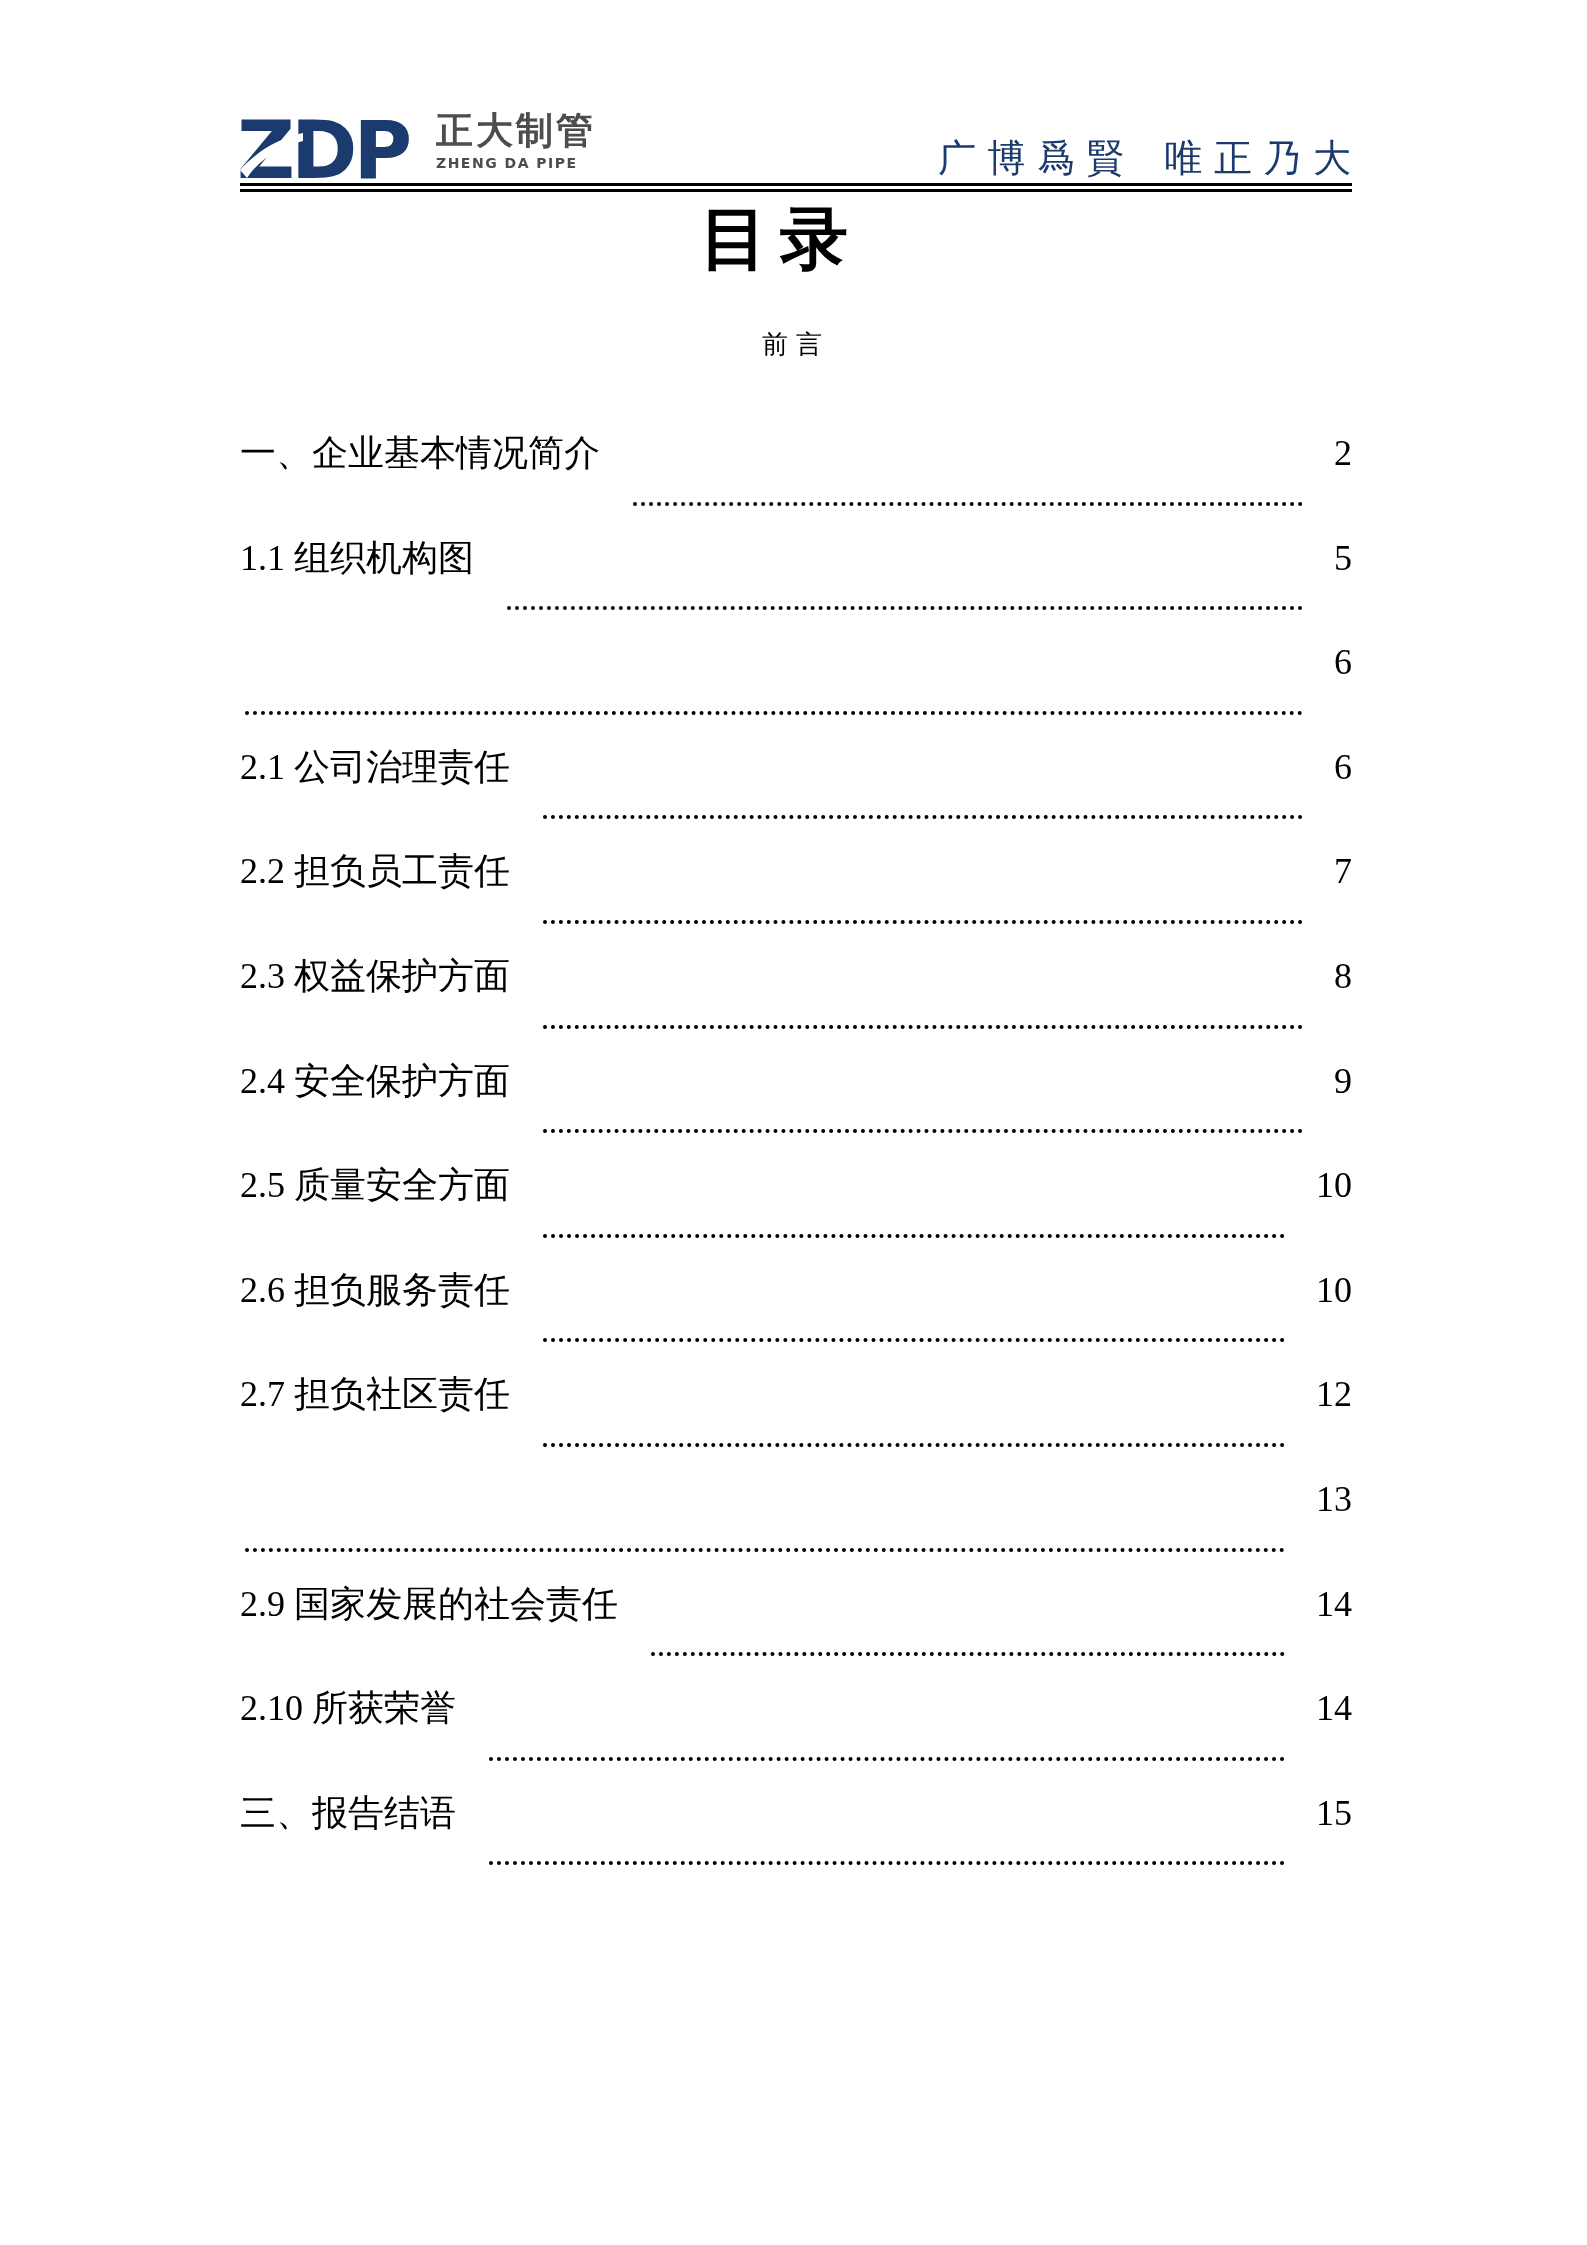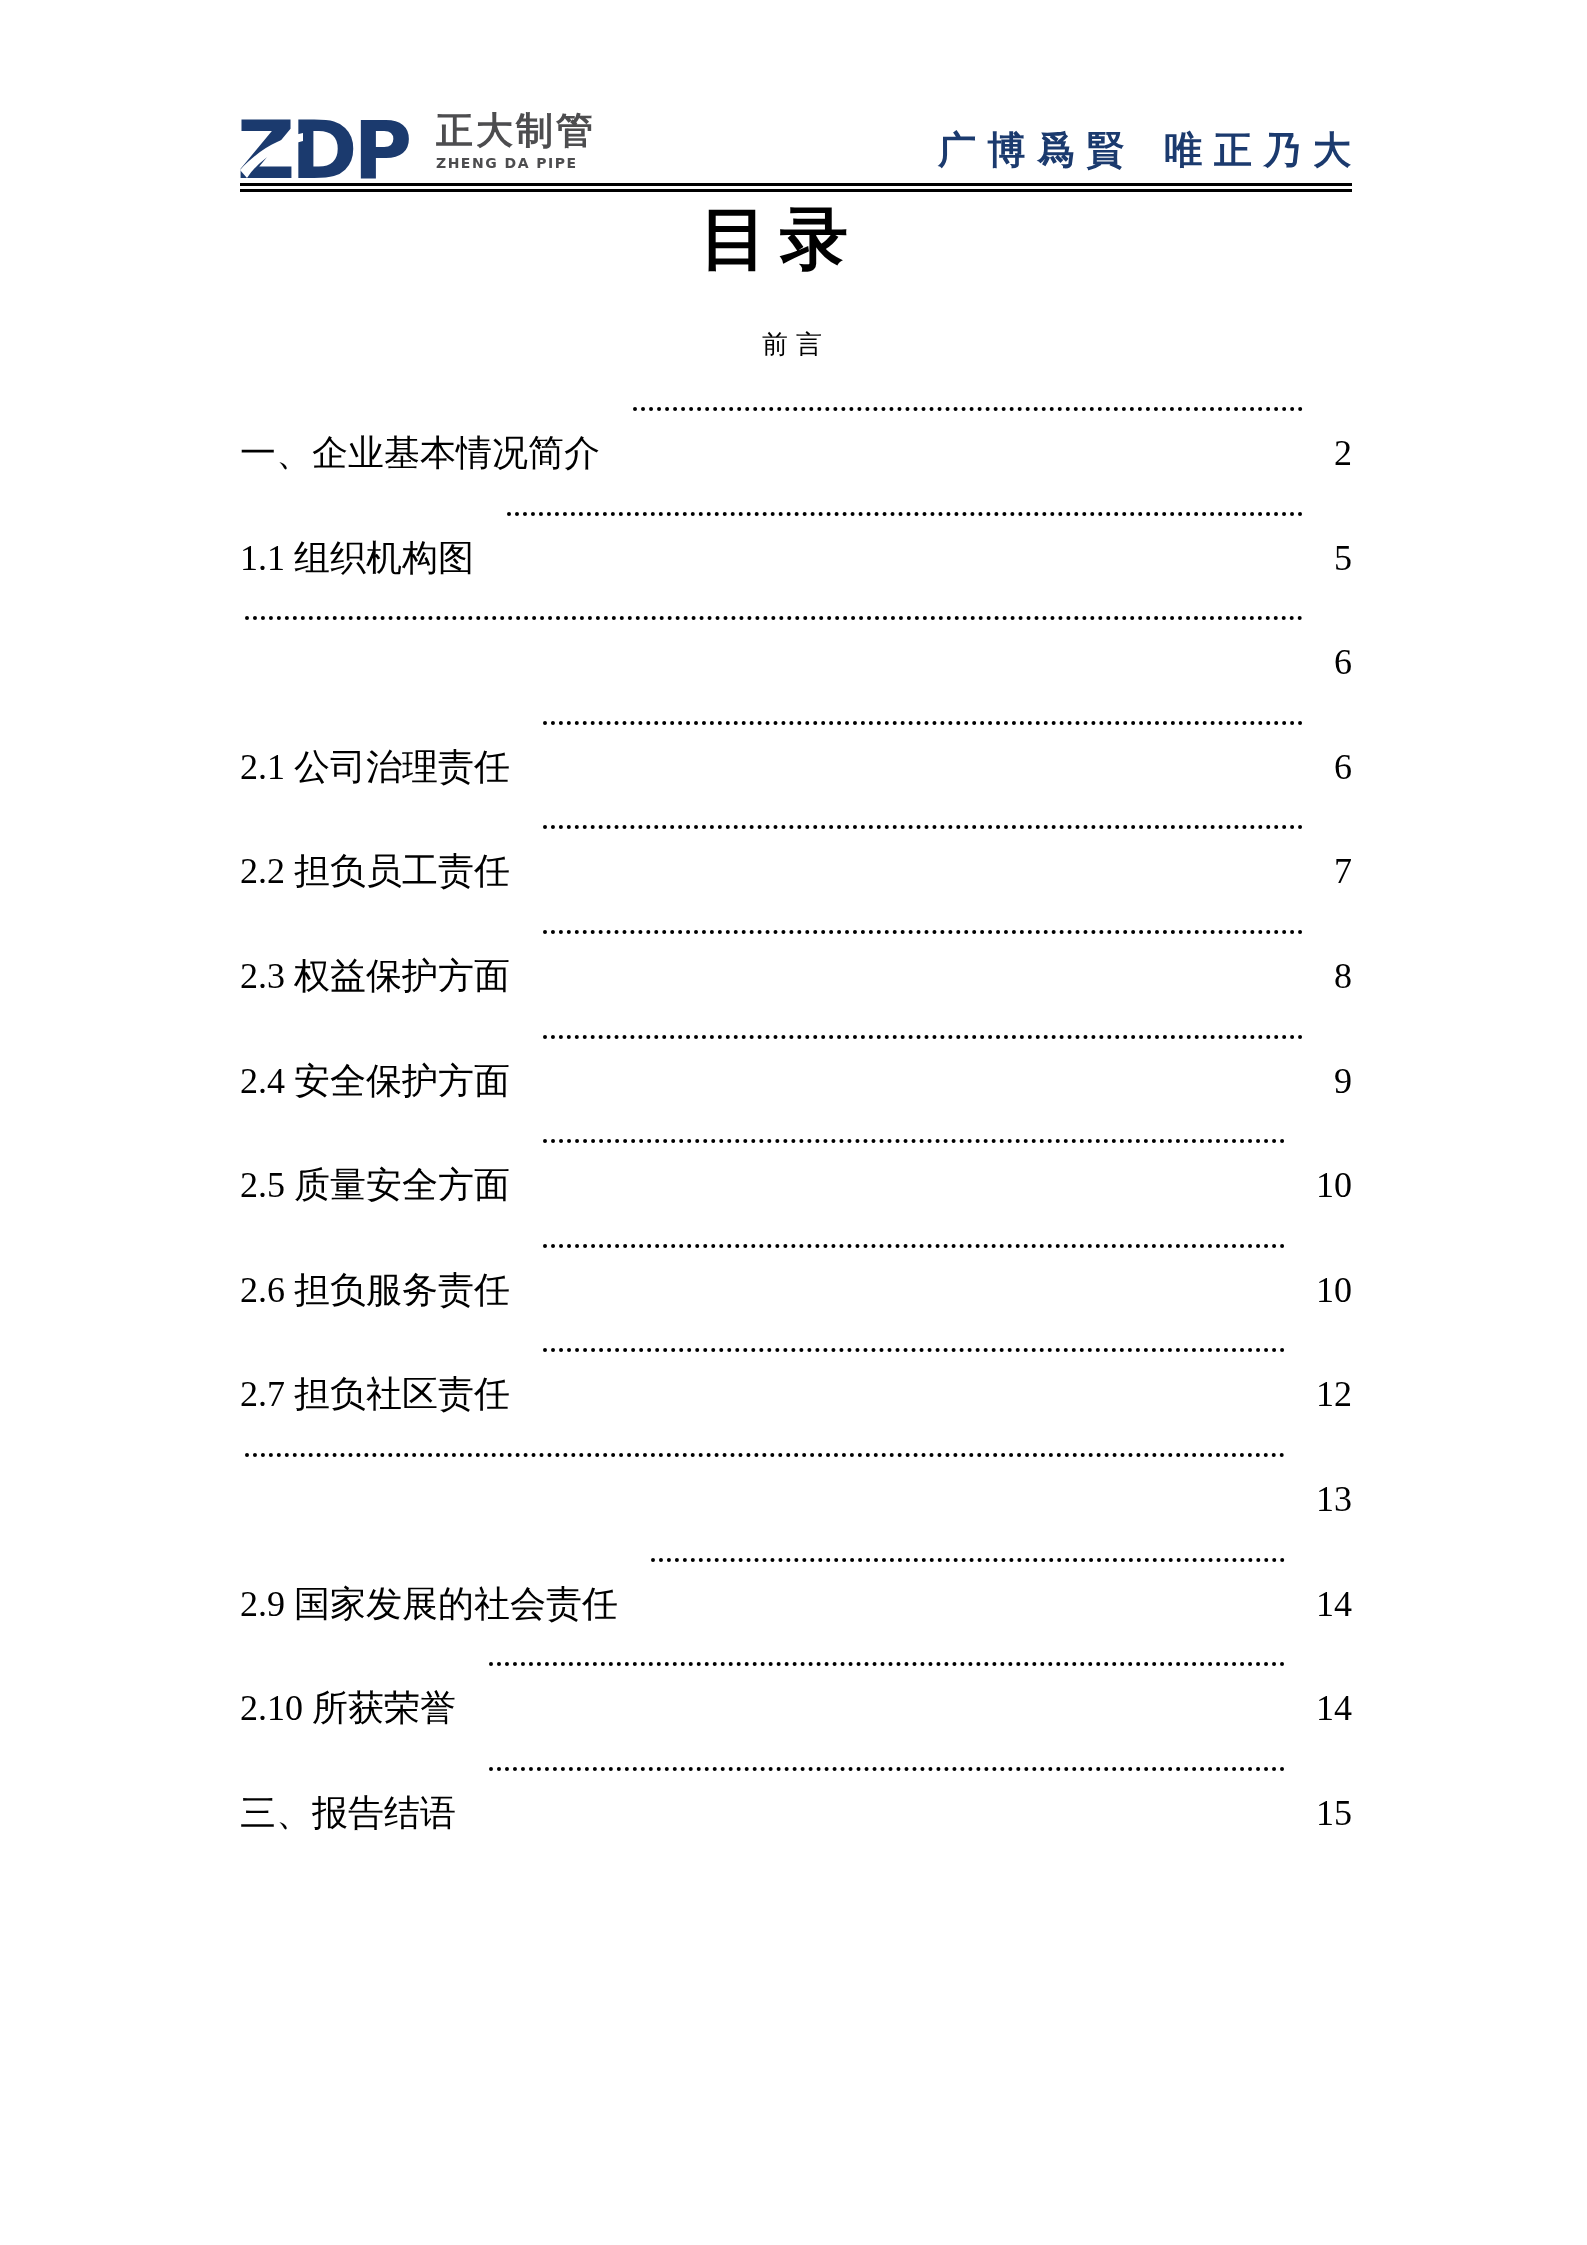--- a/index.html
+++ b/index.html
@@ -18,21 +18,21 @@
   .logo-text{display:flex;flex-direction:column;justify-content:space-between;padding-top:4px;}
   .logo-cn{
     font-family:"DejaVu Sans","Liberation Sans",sans-serif;font-weight:700;
     font-size:37px;line-height:38px;letter-spacing:3px;color:var(--gray);white-space:nowrap;
   }
   .logo-en{
     font-family:"DejaVu Sans","Liberation Sans",sans-serif;font-weight:700;
     font-size:14px;line-height:22px;letter-spacing:1.5px;color:var(--gray);white-space:nowrap;margin-top:2px;
   }
   .slogan{
-    margin-top:22px;font-size:38px;line-height:40px;font-weight:700;
+    margin-top:30px;font-size:38px;line-height:40px;font-weight:400;
     color:var(--navy);white-space:nowrap;letter-spacing:1px;
   }
 
   
   .rule{position:absolute;left:240px;top:183px;width:1112px;}
   .rule-top{height:3px;background:#000;}
   .rule-gap{height:3px;}
   .rule-bottom{height:2.5px;background:#000;}
 
   
@@ -40,21 +40,21 @@
     position:absolute;left:224px;top:192px;width:1112px;margin:0;
     text-align:center;font-size:68px;line-height:95px;font-weight:900;letter-spacing:12px;
   }
   .preface{
     position:absolute;left:240px;top:315px;width:1112px;
     text-align:center;font-size:26px;line-height:60px;letter-spacing:8px;
   }
 
   
   .toc{position:absolute;left:240px;top:401px;width:1112px;}
-  .toc-row{display:flex;align-items:flex-start;cursor:pointer;gap:28px;}
+  .toc-row{display:flex;align-items:flex-end;cursor:pointer;gap:28px;}
   .toc-label{font-size:36px;line-height:104.6px;white-space:nowrap;}
   .toc-dots{
     flex:1;display:inline-block;height:6px;min-width:20px;
     border-bottom:4px dotted #000;margin:0 3px 0 5px;
   }
   .toc-page{font-size:36px;line-height:104.6px;white-space:nowrap;}
 </style>
 </head>
 <body style="--navy: #1b3a6e; --gray: #4d4d4f;">
 

